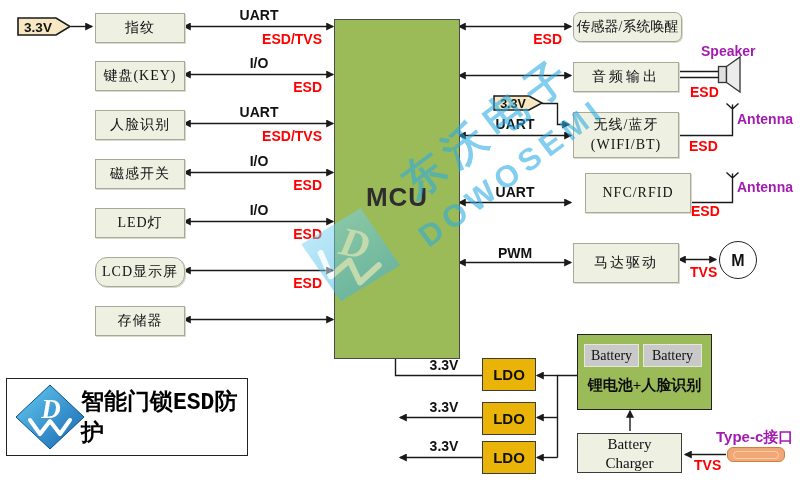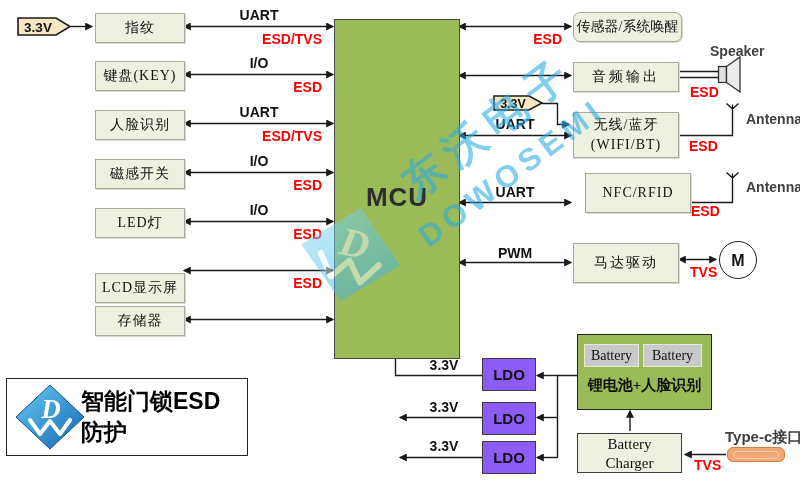--- a/index.html
+++ b/index.html
@@ -8,28 +8,28 @@
   
   #wires{position:absolute;left:0;top:0;width:800px;height:483px;pointer-events:none;}
   .w{stroke:#1a1a1a;stroke-width:1.4;fill:none;}
   
   .mbox{position:absolute;background:#eef0e2;border:1px solid #a9a99a;
         box-shadow:1px 1px 0 #d9d9cc;color:#111;text-align:center;
         font-family:"Liberation Serif", serif;font-size:14px;letter-spacing:1px;}
   
   .busl{position:absolute;font-size:14px;font-weight:600;color:#111;text-align:center;}
   .esdl{position:absolute;font-size:14px;font-weight:700;color:#ff0000;text-align:right;}
-  .plain{position:absolute;font-size:14px;font-weight:600;color:#404040;margin-left:9px;}
+  .plain{position:absolute;font-size:14px;font-weight:600;color:#a21caf;}
   
   .mcu{position:absolute;left:334px;top:19px;width:124px;height:338px;
        background:#9bbb59;border:1.4px solid #4a4a4a;}
   .mcu-label{position:absolute;left:0;top:162px;width:100%;text-align:center;
        font-size:26px;font-weight:600;color:#2e2e2e;letter-spacing:1px;}
   
-  .ldobox{position:absolute;left:482px;width:52px;height:31px;background:#8b5cf6;
+  .ldobox{position:absolute;left:482px;width:52px;height:31px;background:#eab308;
           border:1.2px solid #3c3c3c;text-align:center;line-height:31px;
           font-size:15px;font-weight:600;color:#111;}
   .rail{position:absolute;left:410px;width:68px;text-align:center;
         font-size:14px;font-weight:600;color:#111;}
   .batt{position:absolute;left:577px;top:334px;width:133px;height:74px;
         background:#9bbb59;border:1.4px solid #222;}
   .cell{position:absolute;top:9px;height:21px;background:#c9c9c9;border:1px solid #e4e7da;
         text-align:center;line-height:21px;font-family:"Liberation Serif", serif;
         font-size:14px;color:#111;}
   .packlbl{position:absolute;left:0;top:41px;width:100%;text-align:center;
@@ -41,21 +41,21 @@
         border:1px solid #cf7e44;border-radius:6px;}
   .typec:after{content:"";position:absolute;left:5px;top:2.5px;right:5px;bottom:2.5px;
         border:1px solid #f9cfa9;border-radius:4px;}
   .motor{position:absolute;left:719px;top:241px;width:38px;height:38px;border-radius:50%;
         border:1.6px solid #222;background:#fff;text-align:center;line-height:38px;
         font-size:16px;font-weight:600;color:#111;box-sizing:border-box;}
   
   .logobox{position:absolute;left:6px;top:378px;width:240px;height:76px;background:#fff;
         border:1.6px solid #222;}
   .logotitle{position:absolute;left:74px;top:0;width:162px;height:100%;display:flex;
-        align-items:center;justify-content:center;font-family:Liberation Sans, sans-serif;
+        align-items:center;justify-content:center;font-family:Liberation Mono, monospace;
         font-size:23px;font-weight:700;color:#000;}
   
   .wm{position:absolute;pointer-events:none;color:rgba(41,171,226,0.58);font-weight:700;
         white-space:nowrap;transform-origin:0 0;}
   .wm-cn{left:390px;top:166px;font-size:42px;letter-spacing:9px;
         font-family:"Liberation Serif", serif;transform:rotate(-37deg);}
   .wm-en{left:412px;top:226px;font-size:31px;letter-spacing:6px;
         font-family:"Liberation Sans", sans-serif;transform:rotate(-37deg);}
   .wm-dia{left:310px;top:196px;opacity:0.5;transform:rotate(12deg);}
   .svgtext{font-family:"Liberation Sans", sans-serif;font-weight:700;}
@@ -126,21 +126,21 @@
     <line class="w" x1="557.5" y1="457.5" x2="537" y2="457.5" marker-end="url(#ah)"></line>
     <line class="w" x1="630" y1="431" x2="630" y2="411" marker-end="url(#ah)"></line>
     <line class="w" x1="726" y1="454.5" x2="685" y2="454.5" marker-end="url(#ah)"></line>
   </svg>
 
   <div class="mbox" style="left:95px;top:13px;width:88px;height:28px;line-height:28px;">指纹</div>
   <div class="mbox" style="left:95px;top:61px;width:88px;height:28px;line-height:28px;">键盘(KEY)</div>
   <div class="mbox" style="left:95px;top:110px;width:88px;height:28px;line-height:28px;">人脸识别</div>
   <div class="mbox" style="left:95px;top:159px;width:88px;height:28px;line-height:28px;">磁感开关</div>
   <div class="mbox" style="left:95px;top:208px;width:88px;height:28px;line-height:28px;">LED灯</div>
-  <div class="mbox" style="left:95px;top:273px;width:88px;height:28px;line-height:28px;">LCD显示屏</div>
+  <div class="mbox" style="left:95px;top:257px;width:88px;height:28px;line-height:28px;border-radius:12px;">LCD显示屏</div>
   <div class="mbox" style="left:95px;top:306px;width:88px;height:28px;line-height:28px;">存储器</div>
 
   <div class="busl" style="left:196px;top:7px;width:126px;">UART</div>
   <div class="esdl" style="left:196px;top:31px;width:126px;">ESD/TVS</div>
   <div class="busl" style="left:196px;top:55px;width:126px;">I/O</div>
   <div class="esdl" style="left:196px;top:79px;width:126px;">ESD</div>
   <div class="busl" style="left:196px;top:104px;width:126px;">UART</div>
   <div class="esdl" style="left:196px;top:128px;width:126px;">ESD/TVS</div>
   <div class="busl" style="left:196px;top:153px;width:126px;">I/O</div>
   <div class="esdl" style="left:196px;top:177px;width:126px;">ESD</div>

